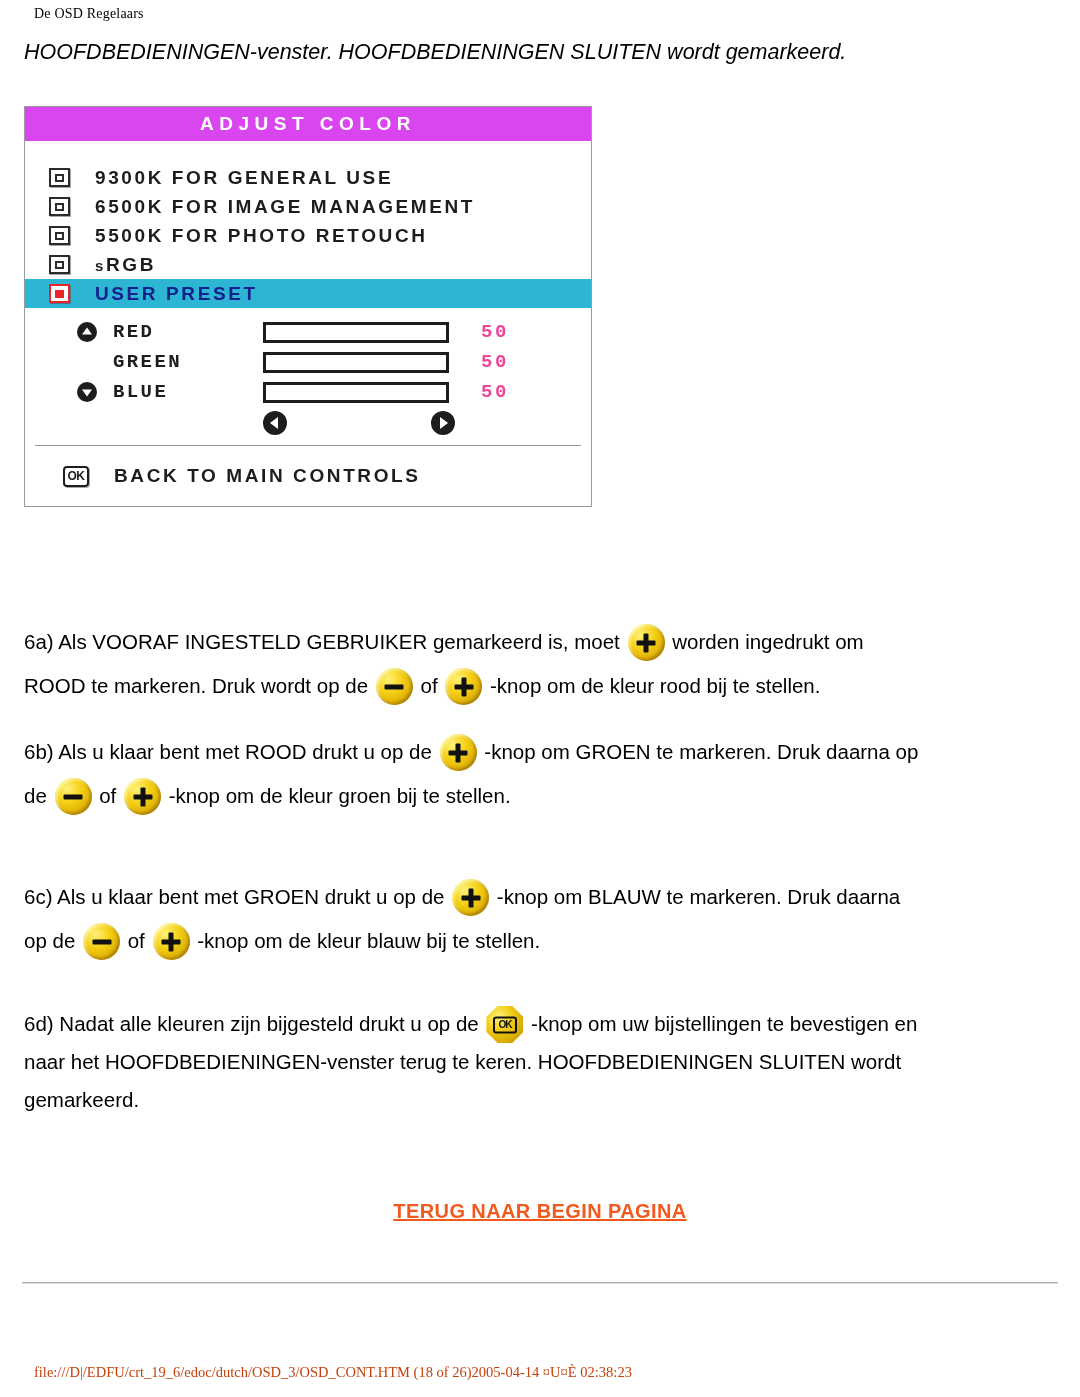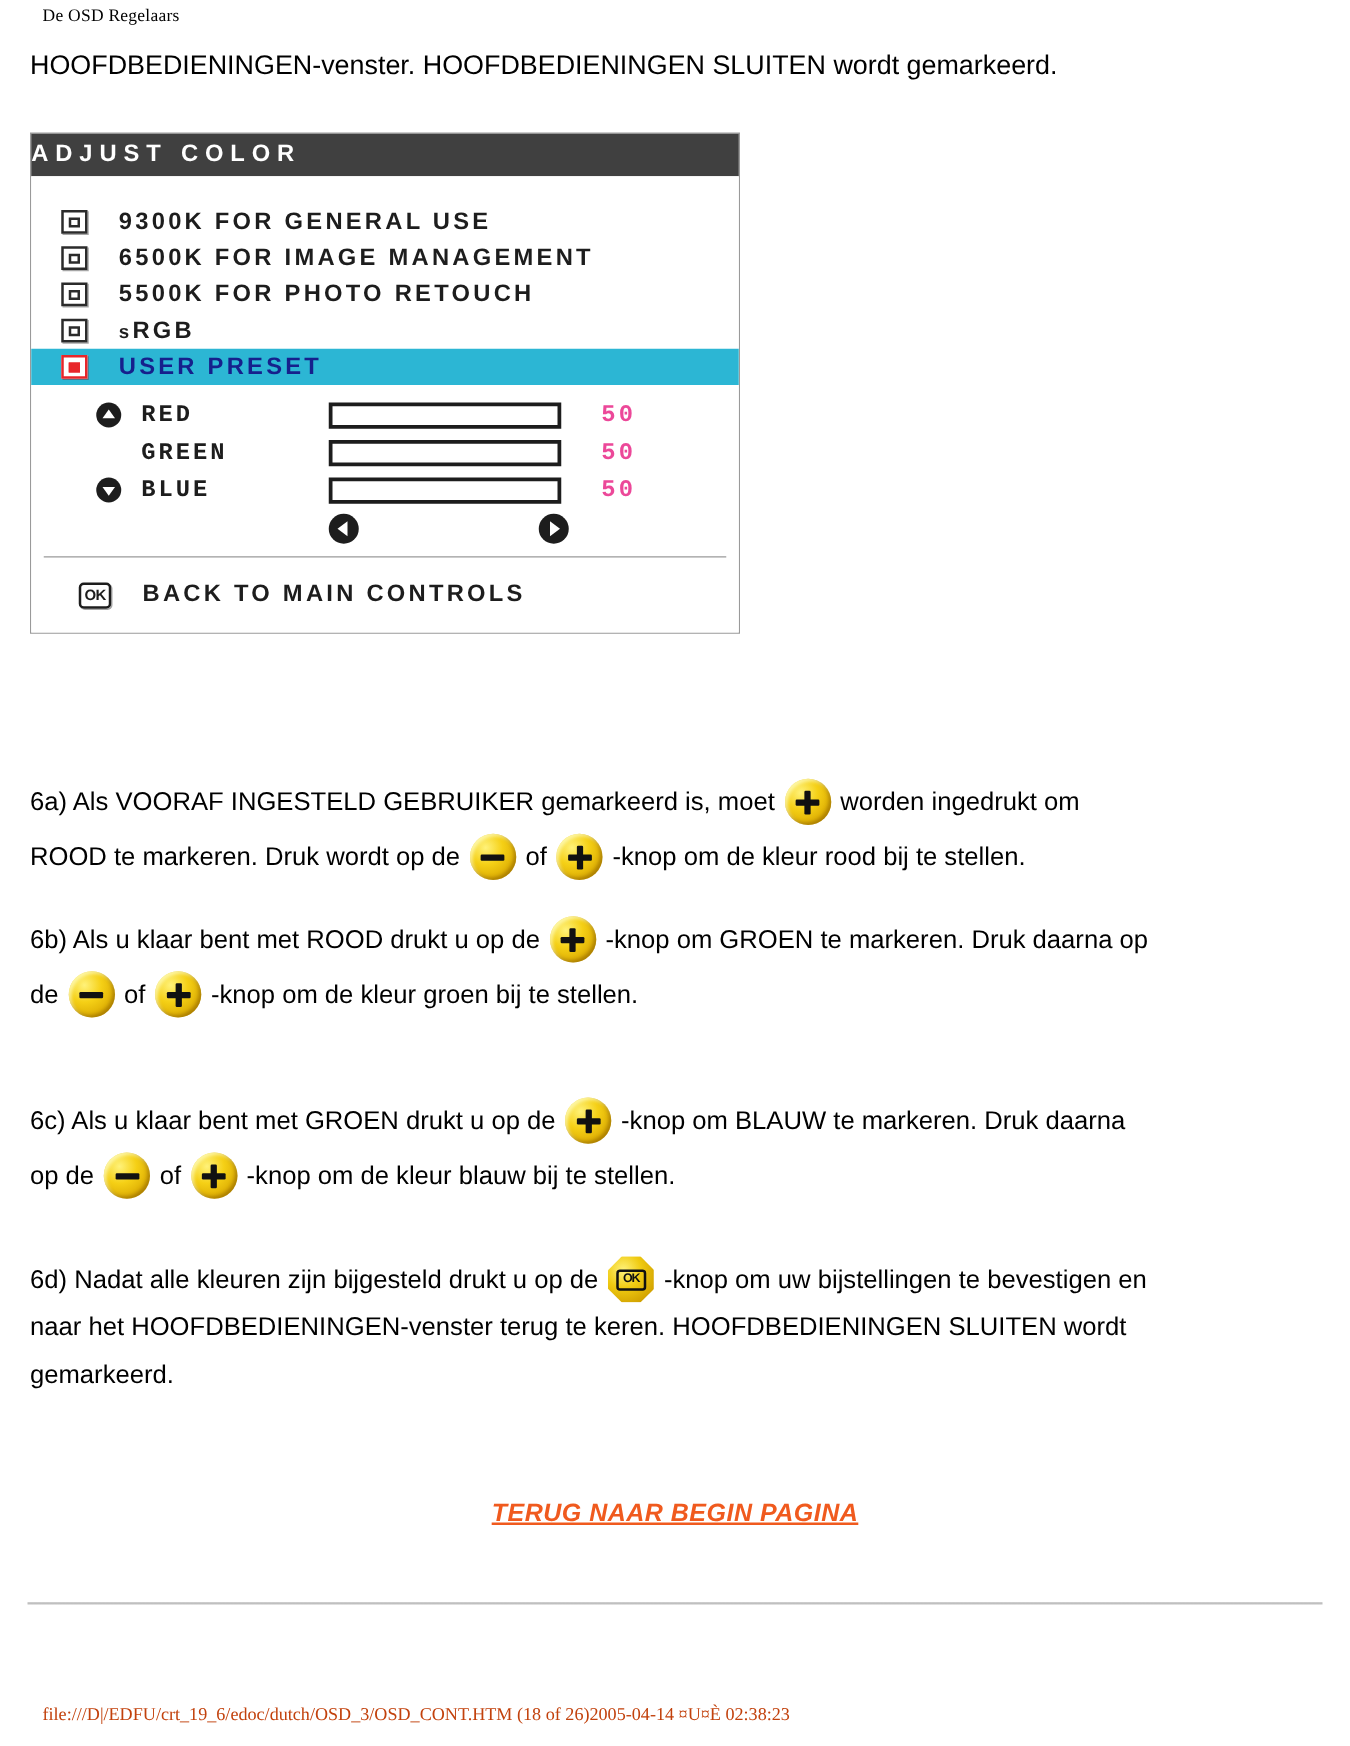--- a/index.html
+++ b/index.html
@@ -28,38 +28,39 @@
   }
 
   
   .intro-line {
     position: absolute;
     left: 24px;
     top: 40px;
     font-size: 21.5px;
     color: #000;
     white-space: nowrap;
+    font-style: italic;
   }
 
   
   .osd-panel {
     position: absolute;
     left: 24px;
     top: 106px;
     width: 568px;
     border: 1px solid #9a9a9a;
     background: #ffffff;
     box-sizing: border-box;
   }
   .osd-titlebar {
-    background: #404040;
+    background: #d946ef;
     color: #ffffff;
     height: 34px;
     line-height: 34px;
-    text-align: left;
+    text-align: center;
     font-weight: bold;
     font-size: 19px;
     letter-spacing: 5.5px;
     font-family: "Liberation Sans", sans-serif;
   }
   .osd-body {
     padding: 0;
     background: #fff;
   }
   .osd-spacer-top { height: 22px; }
@@ -314,21 +315,20 @@
     font-family: "Liberation Sans", sans-serif;
   }
 
   
   .back-link {
     position: absolute;
     left: 0;
     right: 0;
     top: 1200px;
     text-align: center;
-    font-style: italic;
   }
   .back-link a {
     color: #f05a1e;
     font-weight: bold;
     font-size: 20px;
     text-decoration: underline;
     letter-spacing: 0.4px;
   }
 
   

